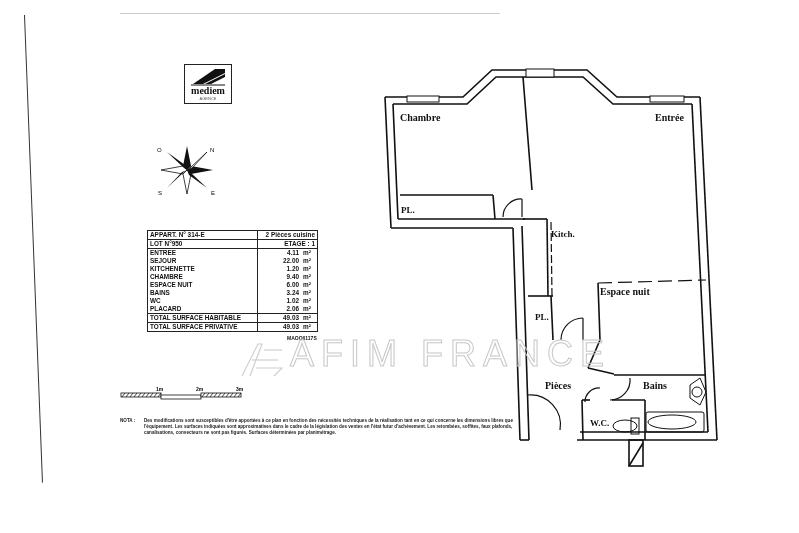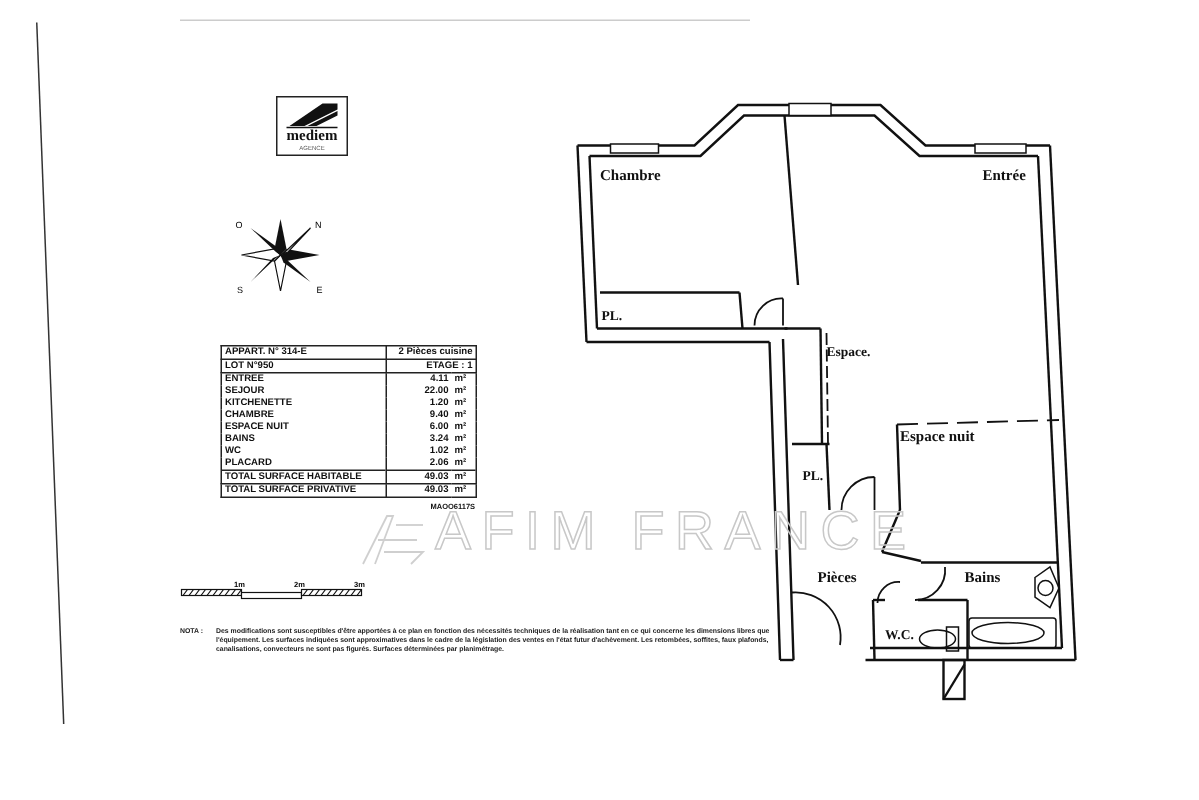--- a/index.html
+++ b/index.html
@@ -211,21 +211,21 @@
     <rect x="646" y="412" width="58" height="20" rx="2"></rect>
     <ellipse cx="672" cy="422" rx="24" ry="7"></ellipse>
     <path d="M690,385 L700,378 L706,392 L700,405 L690,398 Z"></path>
     <circle cx="697" cy="392" r="5"></circle>
   </g>
 </svg>
 
 <div class="room" style="left:400px;top:112px">Chambre</div>
 <div class="room" style="left:655px;top:112px">Entrée</div>
 <div class="room" style="left:401px;top:205px;font-size:9px">PL.</div>
-<div class="room" style="left:551px;top:229px;font-size:9px">Espace.</div>
+<div class="room" style="left:551px;top:229px;font-size:9px">Kitch.</div>
 <div class="room" style="left:535px;top:312px;font-size:9px">PL.</div>
 <div class="room" style="left:600px;top:286px">Espace nuit</div>
 <div class="room" style="left:545px;top:380px">Pièces</div>
 <div class="room" style="left:643px;top:380px">Bains</div>
 <div class="room" style="left:590px;top:418px;font-size:9px">W.C.</div>
 
 <svg class="wm-logo" viewBox="0 0 48 44">
   <g fill="none" stroke="#cfcfcf" stroke-width="1.2">
     <path d="M4,40 L20,8 L24,8 L12,40"></path>
     <path d="M14,24 L40,24"></path>

